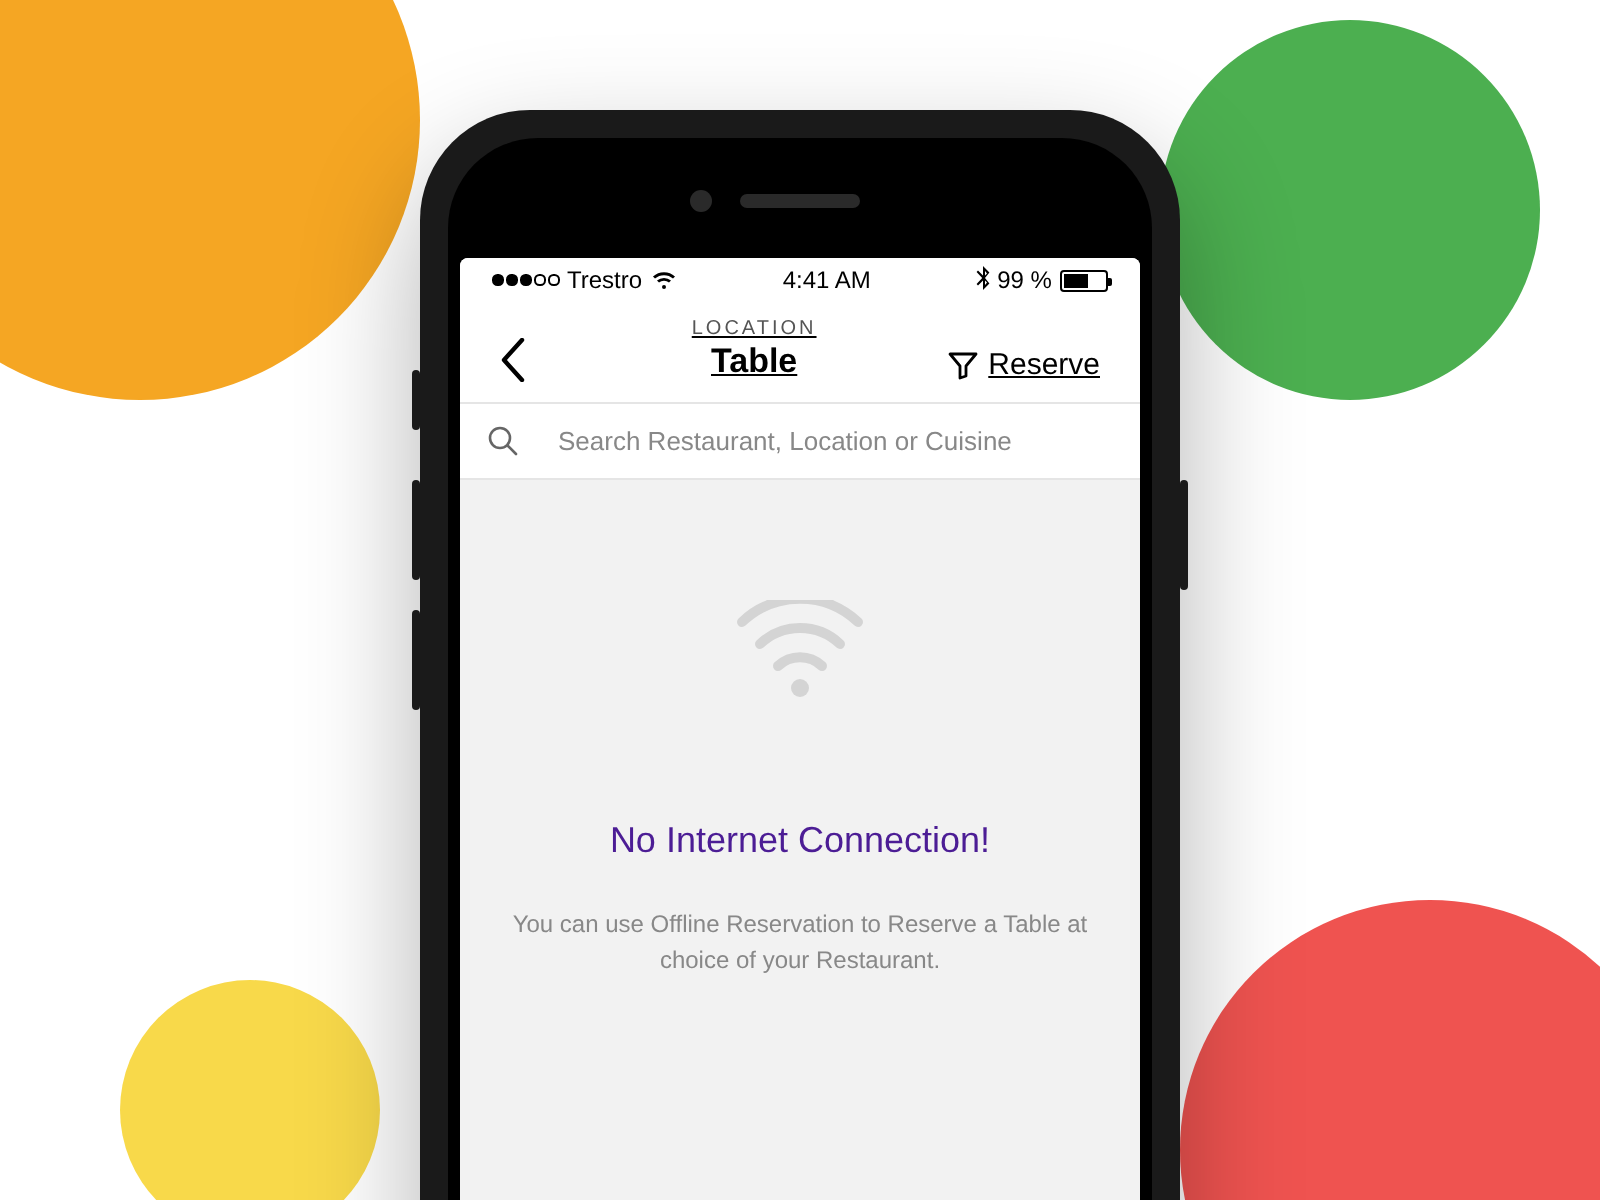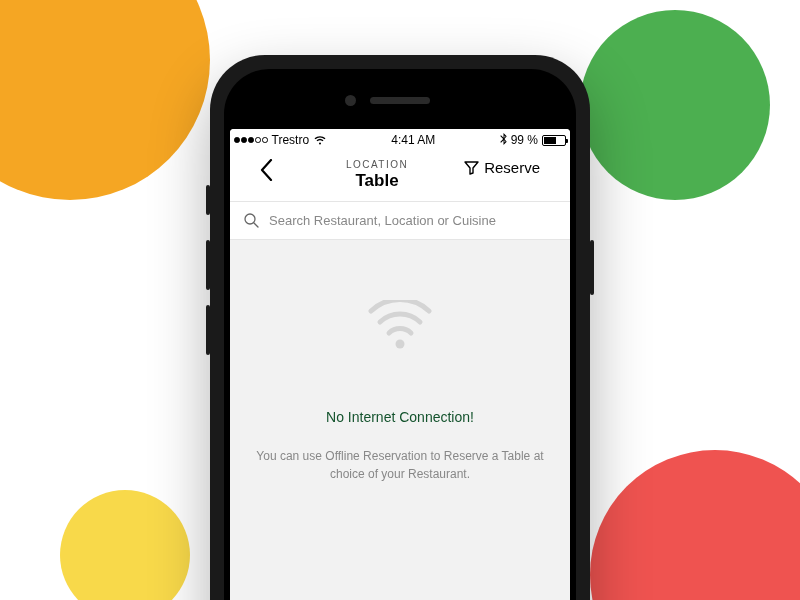--- a/index.html
+++ b/index.html
@@ -95,21 +95,21 @@
       display: flex;
       flex-direction: column;
     }
     
     .status-bar {
       height: 22px;
       background: #fff;
       display: flex;
       align-items: center;
       justify-content: space-between;
-      padding: 0 4px;
+      padding: 0 16px;
       font-size: 12px;
       font-weight: 500;
     }
     .status-left, .status-right {
       display: flex;
       align-items: center;
       gap: 4px;
     }
     .signal-dots {
       display: flex;
@@ -139,24 +139,25 @@
     }
     .battery-fill {
       height: 100%;
       width: 58%;
       background: #000;
     }
     
     .nav-header {
       background: #fff;
       border-bottom: 1px solid #e5e5e5;
-      padding: 8px 30px 10px;
-      display: flex;
-      align-items: flex-start;
+      padding: 8px 20px 10px;
+      display: flex;
+      align-items: flex-end;
       justify-content: space-between;
+      text-decoration: underline;
     }
     .back-btn {
       width: 30px;
       display: flex;
       align-items: center;
     }
     .nav-center {
       text-align: center;
       flex: 1;
     }
@@ -179,21 +180,21 @@
       font-size: 15px;
       font-weight: 500;
     }
     
     .search-bar {
       background: #fff;
       border-bottom: 1px solid #e5e5e5;
       padding: 11px 14px;
       display: flex;
       align-items: center;
-      gap: 10px;
+      gap: 20px;
     }
     .search-input {
       border: none;
       outline: none;
       font-size: 13px;
       color: #333;
       flex: 1;
       background: transparent;
     }
     .search-input::placeholder { color: #888; }
@@ -204,23 +205,23 @@
       display: flex;
       flex-direction: column;
       align-items: center;
       padding-top: 60px;
     }
     .wifi-icon {
       margin-bottom: 55px;
       opacity: 0.35;
     }
     .empty-title {
-      font-size: 14px;
+      font-size: 18px;
       font-weight: 500;
-      color: #14532d;
+      color: #4c1d95;
       margin-bottom: 22px;
     }
     .empty-text {
       font-size: 12px;
       color: #888;
       text-align: center;
       line-height: 1.5;
       padding: 0 24px;
     }
   </style>

